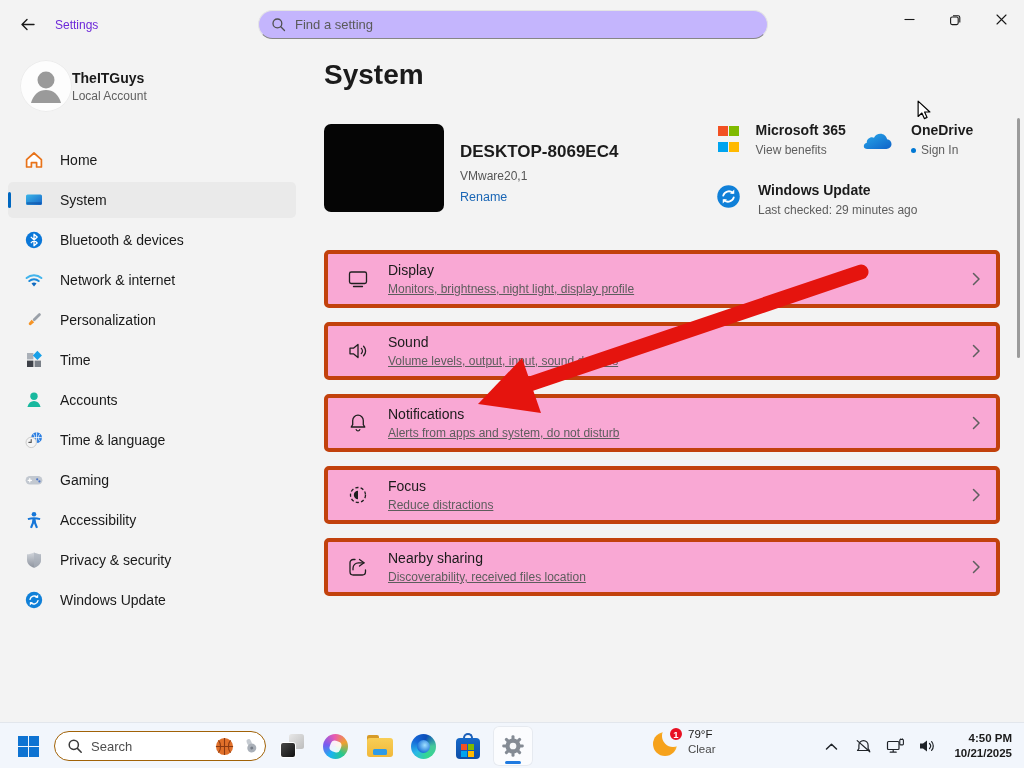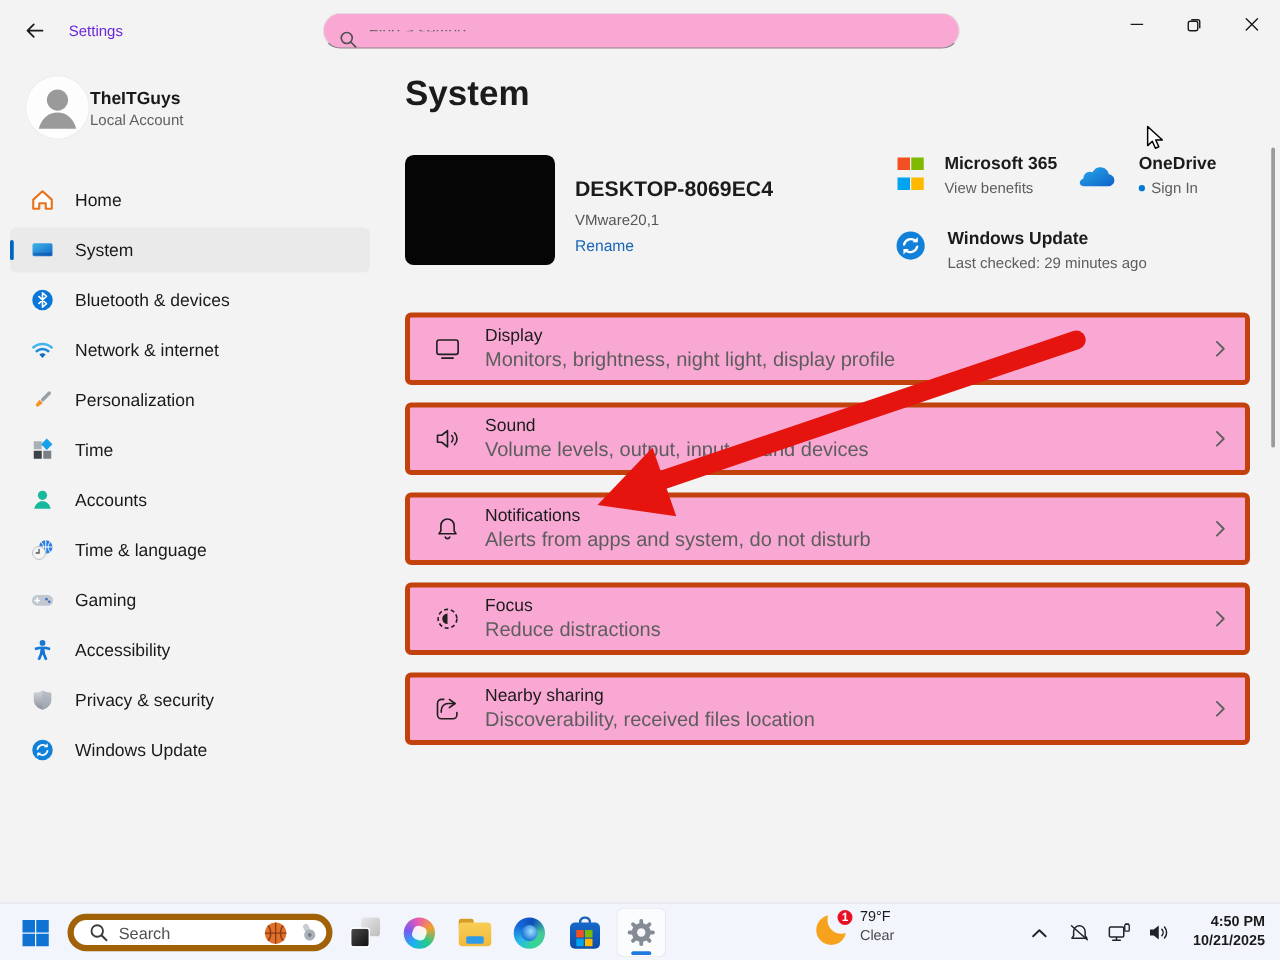--- a/index.html
+++ b/index.html
@@ -4,21 +4,21 @@
 <style>
   * { margin:0; padding:0; box-sizing:border-box; }
   html,body { width:1024px; height:768px; overflow:hidden; }
   body { font-family:"Liberation Sans", sans-serif; background:#f3f3f3; position:relative; color:#1b1b1b; }
   svg { display:block; }
 
   
   .titlebar { position:absolute; top:0; left:0; right:0; height:48px; z-index:10; }
   .back-btn { position:absolute; left:12px; top:10px; width:30px; height:28px; border:none; background:transparent; border-radius:4px; display:flex; align-items:center; justify-content:center; cursor:pointer; }
   .app-title { position:absolute; left:55px; top:18px; font-size:12px; color:#6d28d9; }
-  .search-box { position:absolute; left:258px; top:10px; width:510px; height:29px; background:#f9a8d4; border:1px solid #e4e4e4; border-bottom:1px solid #868686; border-radius:15px; display:flex; padding:13px 12px; gap:9px; }
+  .search-box { position:absolute; left:258px; top:10px; width:510px; height:29px; background:#c4b5fd; border:1px solid #e4e4e4; border-bottom:1px solid #868686; border-radius:15px; display:flex; align-items:center; padding:13px 12px; gap:9px; }
   .search-box input { border:none; outline:none; background:transparent; font-family:inherit; font-size:13px; color:#5a5a5a; flex:1; }
   .search-box input::placeholder { color:#5a5a5a; opacity:1; }
   .win-controls { position:absolute; right:0; top:0; display:flex; }
   .win-btn { width:46px; height:38px; border:none; background:transparent; display:flex; align-items:center; justify-content:center; cursor:pointer; }
 
   
   .sidebar { position:absolute; top:48px; left:0; width:312px; bottom:46px; }
   .profile { position:absolute; left:20px; top:12px; display:flex; align-items:center; }
   .avatar { width:52px; height:52px; border-radius:50%; background:#fdfdfd; box-shadow:0 0 0 1px #ececec inset; display:flex; align-items:center; justify-content:center; overflow:hidden; }
   .profile-name { font-size:14px; font-weight:700; color:#191919; }
@@ -44,38 +44,38 @@
   .qi-ms365 { left:718px; top:122px; }
   .qi-onedrive { left:860px; top:122px; }
   .qi-update { left:716px; top:182px; }
   .signin-dot { width:5px; height:5px; border-radius:50%; background:#0078d4; display:inline-block; }
 
   .cards { position:absolute; left:324px; top:250px; width:676px; z-index:1; }
   .card { height:58px; background:#f9a8d4; border:4px solid #c2410c; border-radius:5px; margin-bottom:14px; display:flex; align-items:center; cursor:pointer; }
   .card-icon { width:60px; display:flex; align-items:center; justify-content:center; flex:0 0 60px; }
   .card-text { flex:1; min-width:0; }
   .card-title { font-size:14px; color:#1b1b1b; }
-  .card-sub { font-size:16px; color:#5d5d5d; margin-top:4px; }
+  .card-sub { font-size:12px; color:#5d5d5d; margin-top:4px;text-decoration:underline; }
   .chev { flex:0 0 40px; display:flex; align-items:center; justify-content:center; }
 
   .scrollbar-thumb { position:absolute; right:4px; top:118px; width:3px; height:240px; background:#9b9b9b; border-radius:2px; z-index:5; cursor:pointer; }
 
   
   .annot { position:absolute; left:0; top:0; z-index:40; pointer-events:none; }
   .annot line { stroke:var(--arrow,#e5140e); }
   .annot polygon { fill:var(--arrow,#e5140e); }
   .cursor { position:absolute; left:916px; top:100px; z-index:60; pointer-events:none; }
 
   
   .taskbar { position:absolute; left:0; right:0; bottom:0; height:46px; background:#f2f6fc; border-top:1px solid #e2e6ec; z-index:50; }
   .tb-left { position:absolute; left:10px; top:0; height:46px; display:flex; align-items:center; gap:7px; }
   .tb-btn { width:37px; height:40px; border:none; background:transparent; border-radius:6px; display:flex; align-items:center; justify-content:center; cursor:pointer; position:relative; }
   .tb-btn.active { background:#fbfcfe; box-shadow:0 0 0 1px #e6eaf0 inset; width:40px; }
   .tb-btn.active::after { content:""; position:absolute; bottom:2px; left:50%; transform:translateX(-50%); width:16px; height:3px; border-radius:2px; background:#1f7ae0; }
-  .tb-search { height:30px; width:212px; background:#ffffff; border:5px solid #a16207; border-radius:15px; display:flex; align-items:center; padding:0 6px 0 12px; gap:8px; cursor:pointer; }
+  .tb-search { height:30px; width:212px; background:#ffffff; border:1px solid #a16207; border-radius:15px; display:flex; align-items:center; padding:0 6px 0 12px; gap:8px; cursor:pointer; }
   .tb-search .tb-search-label { font-size:13px; color:#4e4e4e; flex:1; }
 
   .weather { position:absolute; left:653px; top:3px; display:flex; align-items:center; gap:7px; cursor:pointer; }
   .w-icon { position:relative; width:28px; height:30px; }
   .w-moon { position:absolute; left:0; top:6px; width:24px; height:24px; border-radius:50%; background:radial-gradient(circle at 35% 65%, #f6a21c 55%, #fcc33c 80%); }
   .w-bite { position:absolute; left:9px; top:-1px; width:22px; height:22px; border-radius:50%; background:#f2f6fc; }
   .w-badge { position:absolute; right:-3px; top:0; width:16px; height:16px; border-radius:50%; background:#e81123; border:2px solid #f2f6fc; color:#fff; font-size:9.5px; font-weight:700; display:flex; align-items:center; justify-content:center; }
   .w-temp { font-size:11.5px; color:#1a1a1a; }
   .w-cond { font-size:11.5px; color:#4a4a4a; margin-top:3px; }
 

